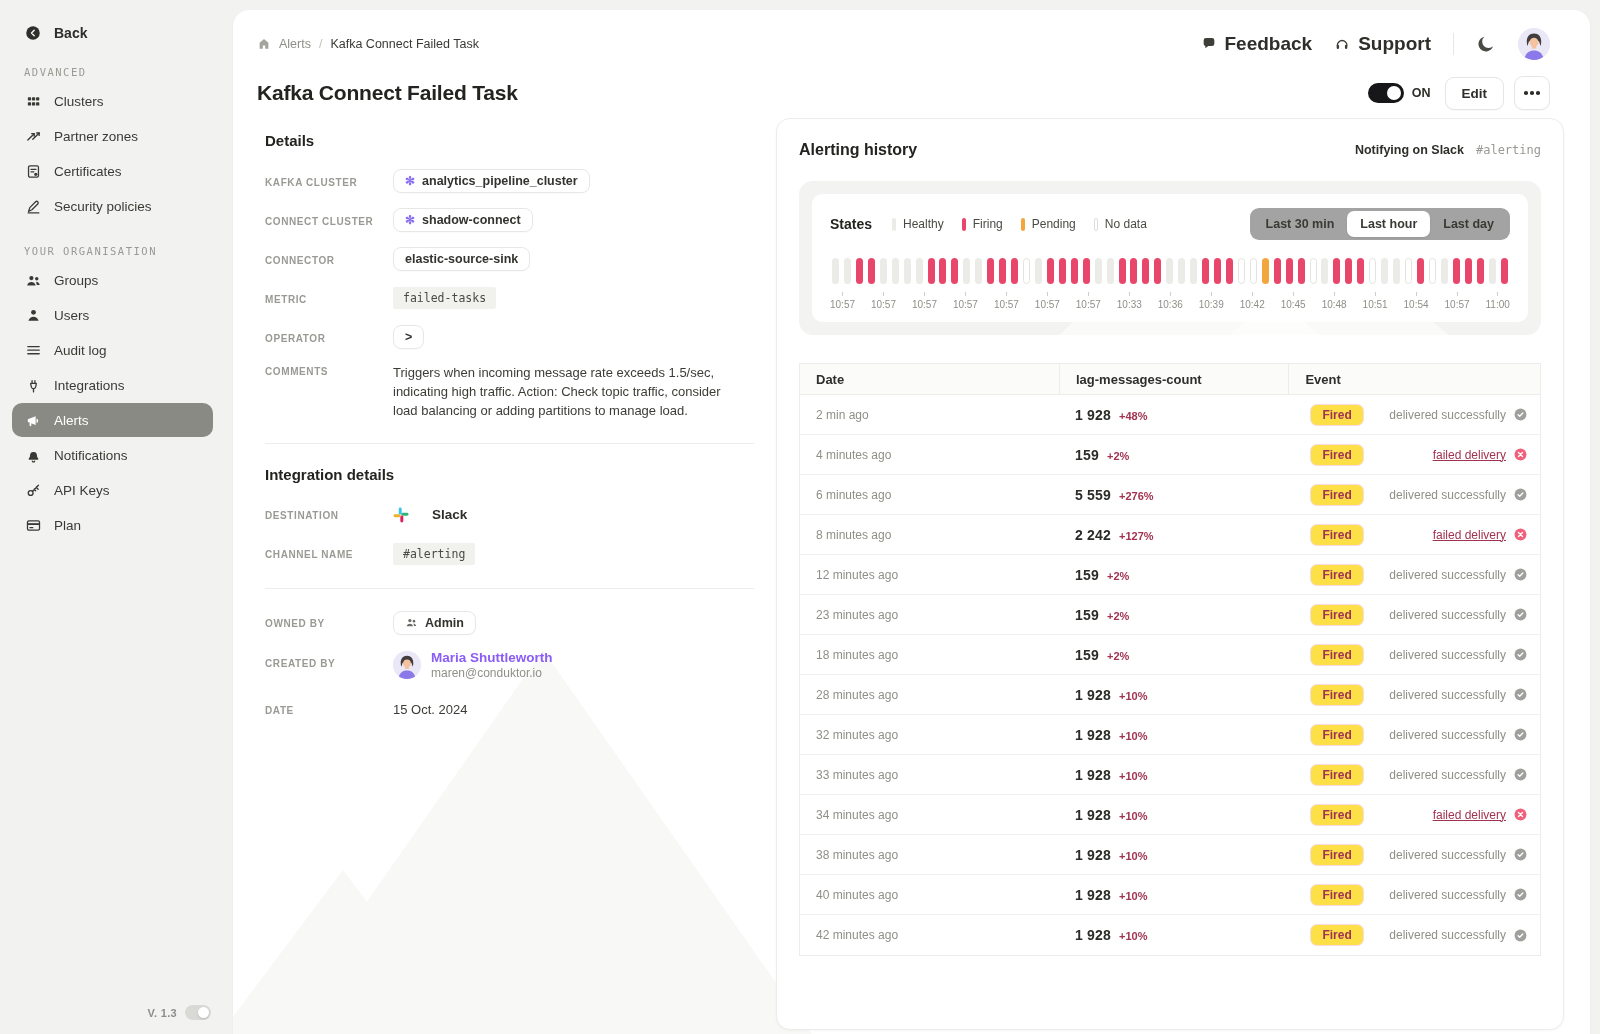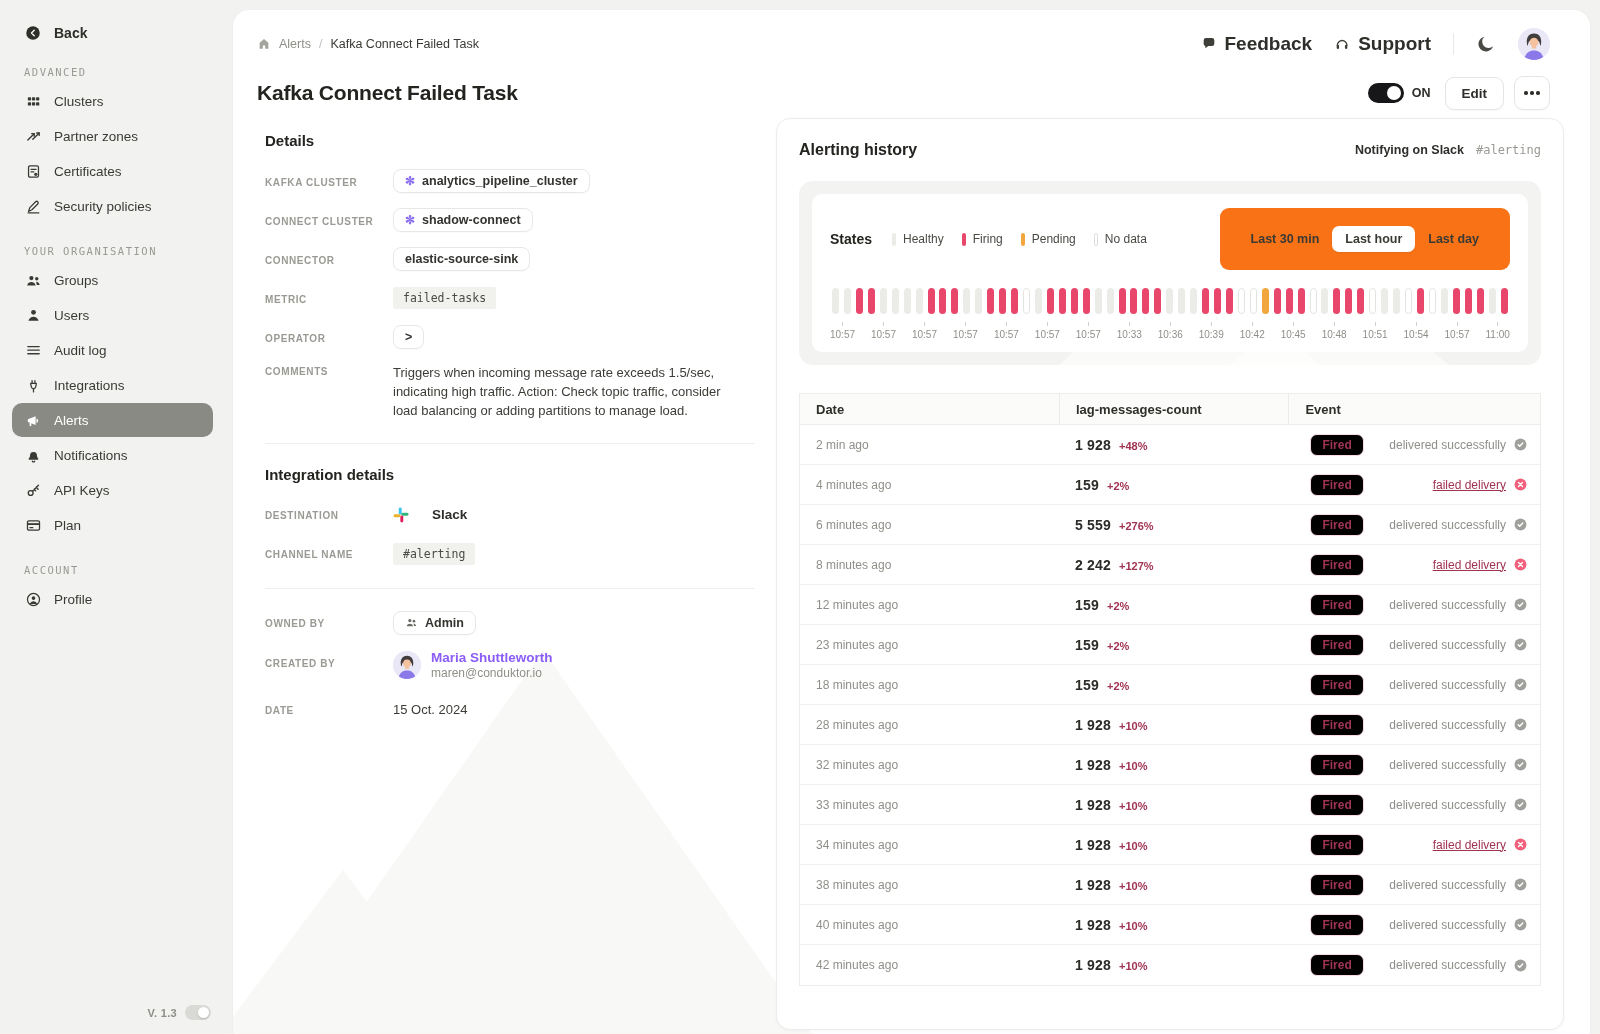--- a/index.html
+++ b/index.html
@@ -94,21 +94,21 @@
   .states-box::before, .states-box::after { content:""; position:absolute; background:rgba(255,255,255,.55); pointer-events:none; }
   .states-box::before { left:260px; bottom:0; width:260px; height:120px; clip-path:polygon(50% 0,100% 100%,0 100%); }
   .states-box::after { left:430px; bottom:0; width:220px; height:90px; clip-path:polygon(50% 0,100% 100%,0 100%); }
   .states-card { background:#fff; border-radius:10px; padding:14px 18px 10px 18px; position:relative; z-index:1; }
   .states-head { display:flex; align-items:center; margin-bottom:16px; }
   .states-title { font-size:14px; font-weight:700; color:#23231f; margin-right:20px; }
   .legend { display:flex; align-items:center; gap:18px; flex:1; }
   .legend-item { display:inline-flex; align-items:center; gap:7px; font-size:12px; color:#4a4a45; }
   .swatch { width:4px; height:13px; border-radius:3px; display:inline-block; }
   .swatch.outline { background:#fff; border:1px solid #dddDD9; }
-  .range-group { display:flex; background:#f97316; border-radius:9px; padding:18px;margin-left:25px; }
+  .range-group { display:flex; background:#a3a3a3; border-radius:9px; padding:3px;margin-left:25px; }
   .range-btn { border:0; background:transparent; font-family:inherit; font-size:12.5px; font-weight:600;
     color:#3a3a35; padding:6px 13px; border-radius:7px; cursor:pointer; white-space:nowrap; }
   .range-btn.active { background:#fff; box-shadow:0 1px 2px rgba(0,0,0,.08); font-weight:700; }
   .bars-row { display:flex; justify-content:space-between; align-items:center; padding:2px 2px 8px 2px; }
   .bar { width:7px; height:26px; border-radius:6px; flex:none; }
   .bar.h { background:#ebebe8; }
   .bar.f { background:#e8476b; }
   .bar.p { background:#f1a73e; }
   .bar.n { background:#fff; border:1px solid #e3e3df; }
   .ticks-row { display:flex; justify-content:space-between; padding:0 0 2px 0; }
@@ -125,21 +125,21 @@
   .col-value { width:31%; flex:none; }
   .col-event { flex:1; }
   .trow { display:flex; align-items:center; height:40px; border-bottom:1px solid #f0f0ed; }
   .trow:last-child { border-bottom:0; }
   .td { padding:0 16px; }
   .td-date { font-size:12px; color:#8f8f89; }
   .td-value { display:flex; align-items:baseline; gap:8px; }
   .val { font-size:14px; font-weight:600; color:#2b2b27; letter-spacing:.2px; }
   .delta { font-size:11px; font-weight:700; color:#a13352; }
   .td-event { display:flex; align-items:center; justify-content:space-between; padding-left:22px; padding-right:12px; }
-  .badge { display:inline-block; background:#000000; border:1px solid #f7dbe1; color:#a13352;
+  .badge { display:inline-block; background:#fde047; border:1px solid #f7dbe1; color:#a13352;
     font-size:12px; font-weight:600; padding:3px 11px; border-radius:7px; }
   .status { display:inline-flex; align-items:center; gap:7px; font-size:12px; }
   .status-text { color:#8f8f89; }
   .status.failed .status-text { color:#a13352; text-decoration:underline; cursor:pointer; }
   .status-icon { display:inline-flex; width:15px; height:15px; }
   .status-icon svg { width:15px; height:15px; }
 </style>
 </head>
 <body>
 
@@ -274,35 +274,20 @@
   </div>
             <div class="side-item">
     <span class="side-icon">
                 <svg viewBox="0 0 24 24" fill="none" stroke="currentColor" stroke-width="1.8">
                   <rect x="3.5" y="5.5" width="17" height="13" rx="2"></rect>
                   <path d="M3.5 10h17" stroke-width="2.6"></path>
                   <path d="M7 15h4" stroke-linecap="round"></path>
                 </svg>
               </span>
     <span class="side-item-label">Plan</span>
-  </div>
-          </div>
-  </div>
-        <div class="side-section">
-    <div class="side-label">ACCOUNT</div>
-    <div class="side-items">
-            <div class="side-item">
-    <span class="side-icon">
-                <svg viewBox="0 0 24 24" fill="none" stroke="currentColor" stroke-width="1.8">
-                  <circle cx="12" cy="12" r="8.5"></circle>
-                  <circle cx="12" cy="10" r="2.6" fill="currentColor" stroke="none"></circle>
-                  <path d="M6.8 18.3c1.2-2.7 3-3.9 5.2-3.9s4 1.2 5.2 3.9" fill="currentColor" stroke="none"></path>
-                </svg>
-              </span>
-    <span class="side-item-label">Profile</span>
   </div>
           </div>
   </div>
       </div>
     <div class="sidebar-footer">
       <span class="version-label">V. 1.3</span>
       <span class="mini-toggle">
           <span class="knob"></span>
         </span>
     </div>

